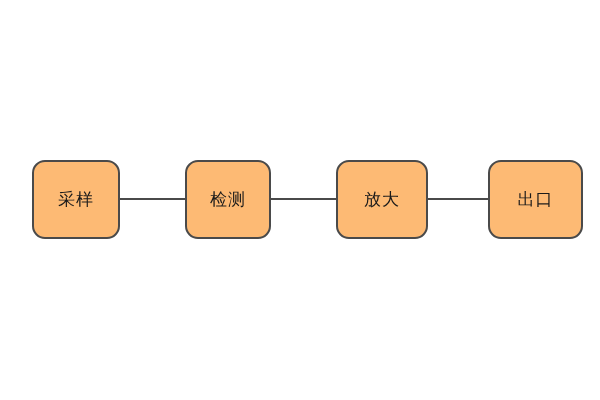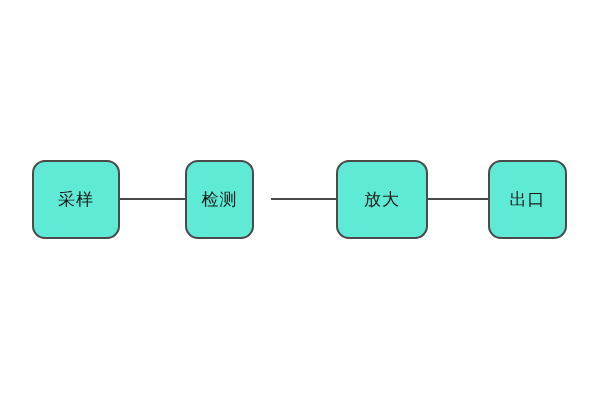--- a/index.html
+++ b/index.html
@@ -17,33 +17,33 @@
     height: 400px;
     background: #ffffff;
   }
   .node {
     position: absolute;
     top: 160px;
     height: 79px;
     box-sizing: border-box;
     border: 2px solid #4a4a4a;
     border-radius: 13px;
-    background: #5eead4;
+    background: #fdba74;
     display: flex;
     align-items: center;
     justify-content: center;
     font-size: 17px;
     letter-spacing: 1px;
     color: #1a1a1a;
     z-index: 2;
   }
   .node-1 { left: 32px;  width: 88px; }
-  .node-2 { left: 185px; width: 69px; }
+  .node-2 { left: 185px; width: 86px; }
   .node-3 { left: 336px; width: 92px; }
-  .node-4 { left: 488px; width: 79px; }
+  .node-4 { left: 488px; width: 95px; }
   .connector {
     position: absolute;
     top: 198px;
     height: 2px;
     background: #4a4a4a;
     z-index: 1;
   }
   .connector-1 { left: 120px; width: 65px; }
   .connector-2 { left: 271px; width: 65px; }
   .connector-3 { left: 422px; width: 66px; }

